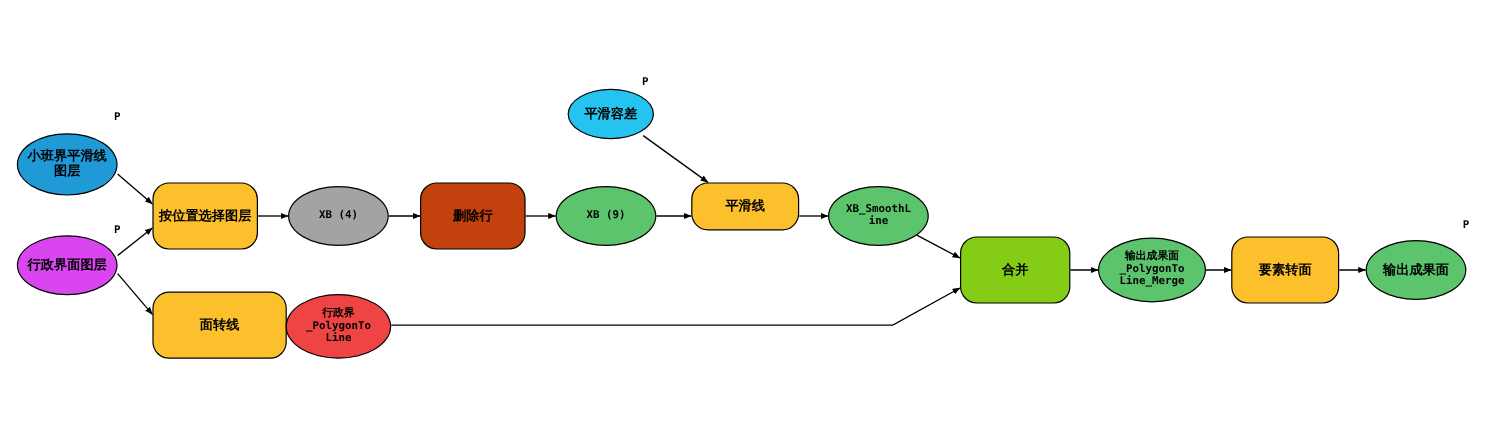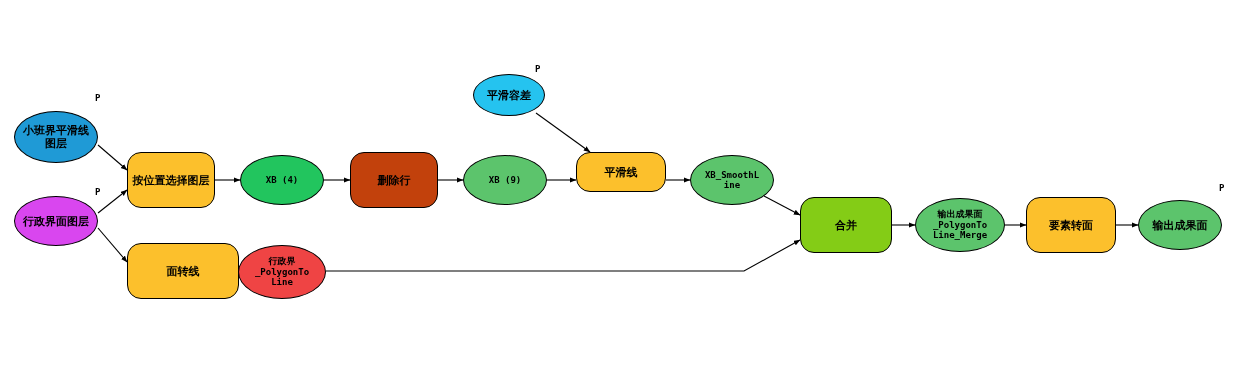--- a/index.html
+++ b/index.html
@@ -103,21 +103,21 @@
 图层</span>
       </div>
       <div class="pmark" style="left: 95px; top: 93px;">P</div>
       <div class="node ellipse" style="left: 14px; top: 196px; width: 84px; height: 50px; background: #d946ef;">
         <span class="label cjk">行政界面图层</span>
       </div>
       <div class="pmark" style="left: 95px; top: 187px;">P</div>
       <div class="node rounded" style="left: 127px; top: 152px; width: 88px; height: 56px; background: rgb(252, 192, 44);">
         <span class="label cjk">按位置选择图层</span>
       </div>
-      <div class="node ellipse" style="left: 240px; top: 155px; width: 84px; height: 50px; background: #22c55e;">
+      <div class="node ellipse" style="left: 240px; top: 155px; width: 84px; height: 50px; background: #a3a3a3;">
         <span class="label mono">XB  (4)</span>
       </div>
       <div class="node rounded" style="left: 350px; top: 152px; width: 88px; height: 56px; background: #c2410c;">
         <span class="label cjk">删除行</span>
       </div>
       <div class="node ellipse" style="left: 463px; top: 155px; width: 84px; height: 50px; background: rgb(92, 196, 108);">
         <span class="label mono">XB  (9)</span>
       </div>
       <div class="node ellipse" style="left: 473px; top: 74px; width: 72px; height: 42px; background: rgb(37, 195, 239);">
         <span class="label cjk">平滑容差</span>

